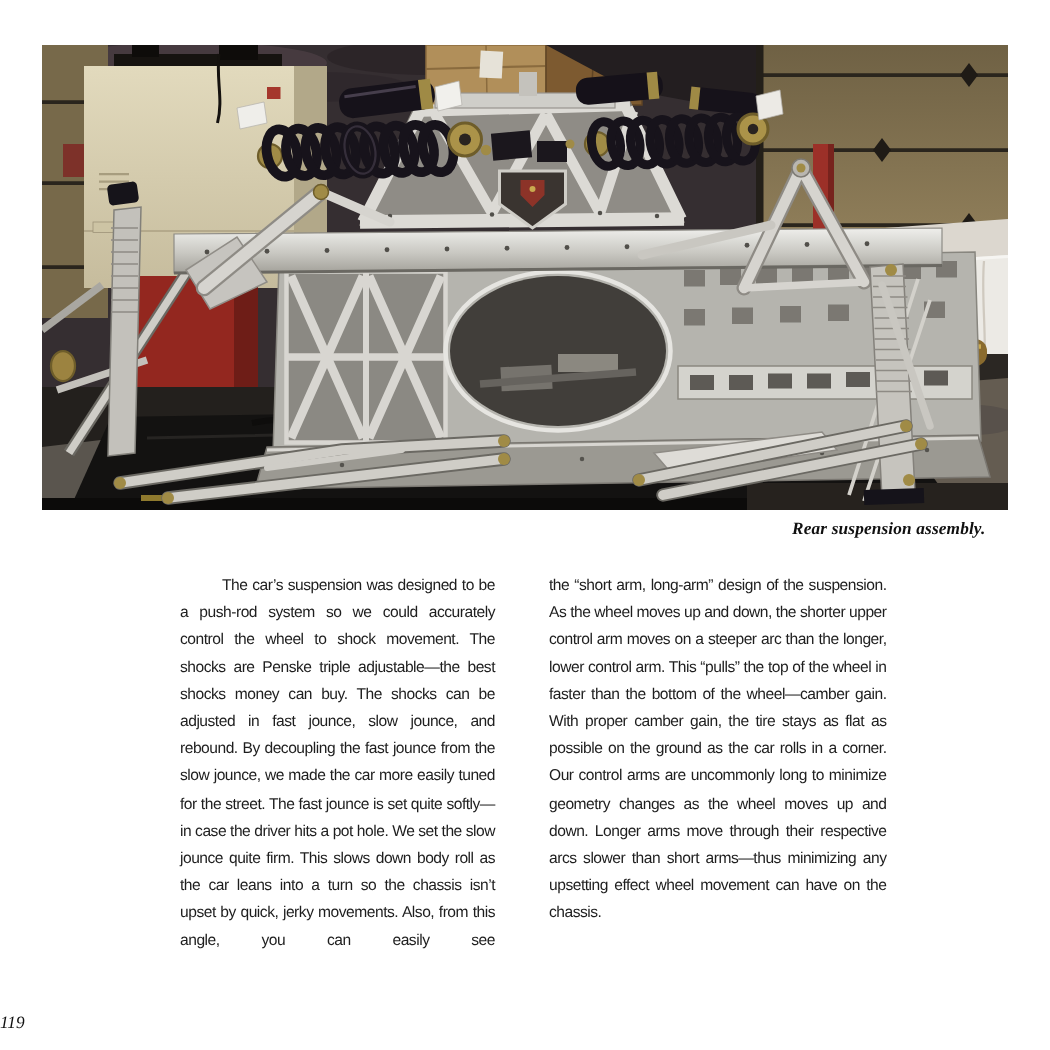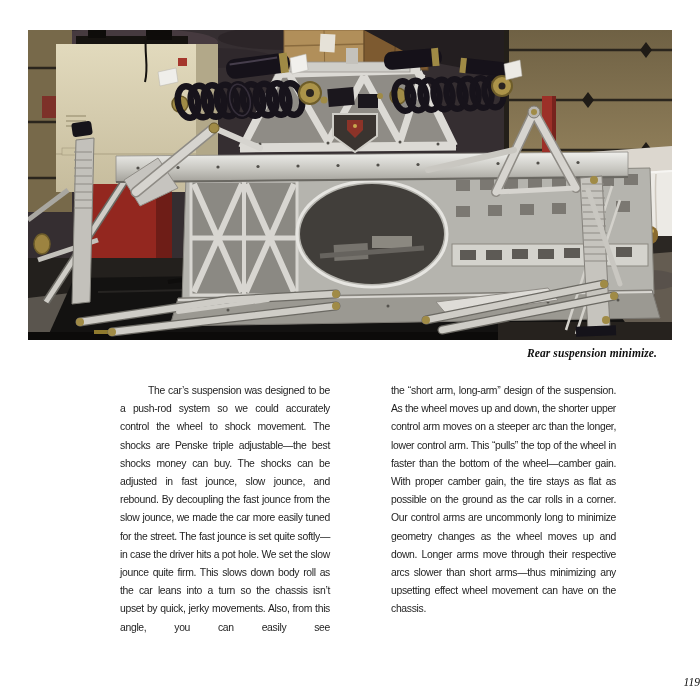--- a/index.html
+++ b/index.html
@@ -7,29 +7,29 @@
     position:relative; width:700px; height:700px; background:#ffffff;
     font-family:"Liberation Sans", sans-serif; overflow:hidden;
   }
   .photo-frame { position:absolute; left:28px; top:30px; width:644px; height:310px; margin:0; }
   .photo-frame svg { display:block; width:100%; height:100%; }
   .caption {
     position:absolute; top:347px; right:43px;
     font-family:"Liberation Serif", serif; font-style:italic; font-weight:bold;
     font-size:11.5px; color:#101010; letter-spacing:0.1px;
   }
-  .columns { position:absolute; left:120px; top:382px; display:flex; gap:25px; }
+  .columns { position:absolute; left:120px; top:382px; display:flex; }
   .col {
     margin:0; text-align:justify; color:#1e1e1e;
     font-size:10.4px; line-height:18.2px; letter-spacing:-0.32px;
   }
   .col1 { width:210px; text-indent:28px; text-align-last:justify; }
   .col2 { width:225px;margin-left:36px; }
   .folio {
-    position:absolute; left:0; right:0; top:676px; text-align:right;
+    position:absolute; left:0; right:0; top:676px; text-align:left;
     font-family:"Liberation Serif", serif; font-style:italic; font-size:11.5px; color:#101010;
   }
 </style>
 </head>
 <body>
 
 <div class="page">
 
   <figure class="photo-frame">
     <svg viewBox="0 0 644 310" xmlns="http://www.w3.org/2000/svg">
@@ -345,21 +345,21 @@
 
         <g>
           <polygon points="130,42 148,38 150,52 132,56" fill="#efeeea" stroke="#b5b3ad" stroke-width="0.5"></polygon>
           <polygon points="262,28 278,24 280,40 264,44" fill="#f1f0ec" stroke="#b5b3ad" stroke-width="0.5"></polygon>
           <polygon points="476,34 492,30 494,46 478,50" fill="#eceae5" stroke="#b5b3ad" stroke-width="0.5"></polygon>
         </g>
       </g>
     </svg>
   </figure>
 
-  <div class="caption">Rear suspension minimize.</div>
+  <div class="caption">Rear suspension assembly.</div>
 
   <div class="columns">
     <p class="col col1">The car’s suspension was designed to be a push-rod system so we could accurately control the wheel to shock movement.  The shocks are Penske triple adjustable—the best shocks money can buy.  The shocks can be adjusted in fast jounce, slow jounce, and rebound.  By decoupling the fast jounce from the slow jounce, we made the car more easily tuned for the street.  The fast jounce is set quite softly—in case the driver hits a pot hole.  We set the slow jounce quite firm.  This slows down body roll as the car leans into a turn so the chassis isn’t upset by quick, jerky movements.  Also, from this angle, you can easily see</p>
     <p class="col col2">the “short arm, long-arm” design of the suspension.  As the wheel moves up and down, the shorter upper control arm moves on a steeper arc than the longer, lower control arm.  This “pulls” the top of the wheel in faster than the bottom of the wheel—camber gain.  With proper camber gain, the tire stays as flat as possible on the ground as the car rolls in a corner.  Our control arms are uncommonly long to minimize geometry changes as the wheel moves up and down.  Longer arms move through their respective arcs slower than short arms—thus minimizing any upsetting effect wheel movement can have on the chassis.</p>
   </div>
 
   <div class="folio">119</div>
 
 </div>
 

